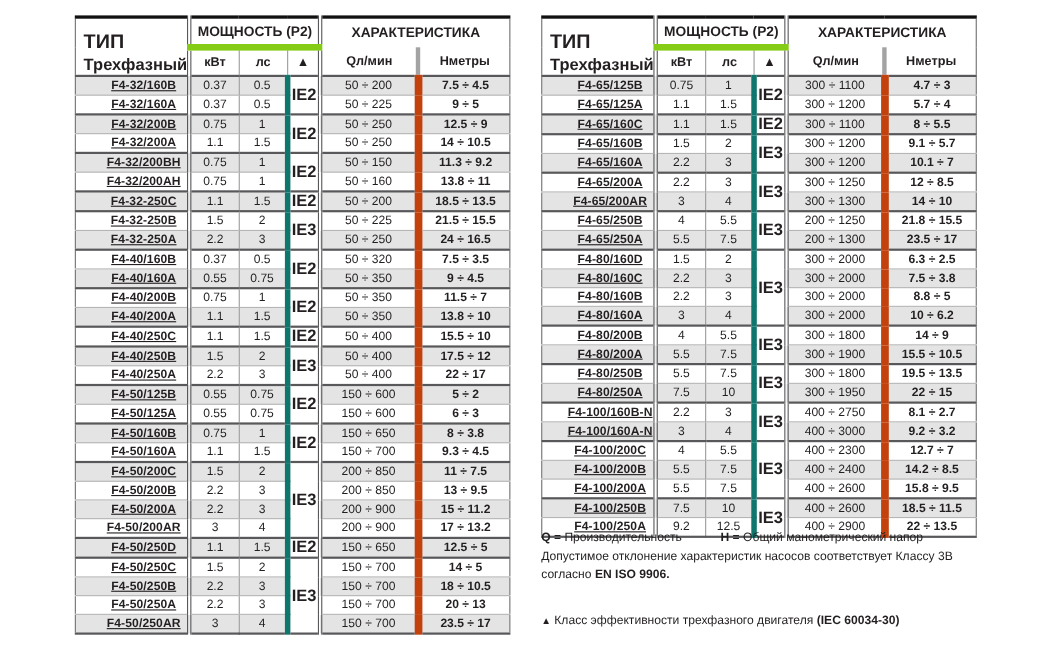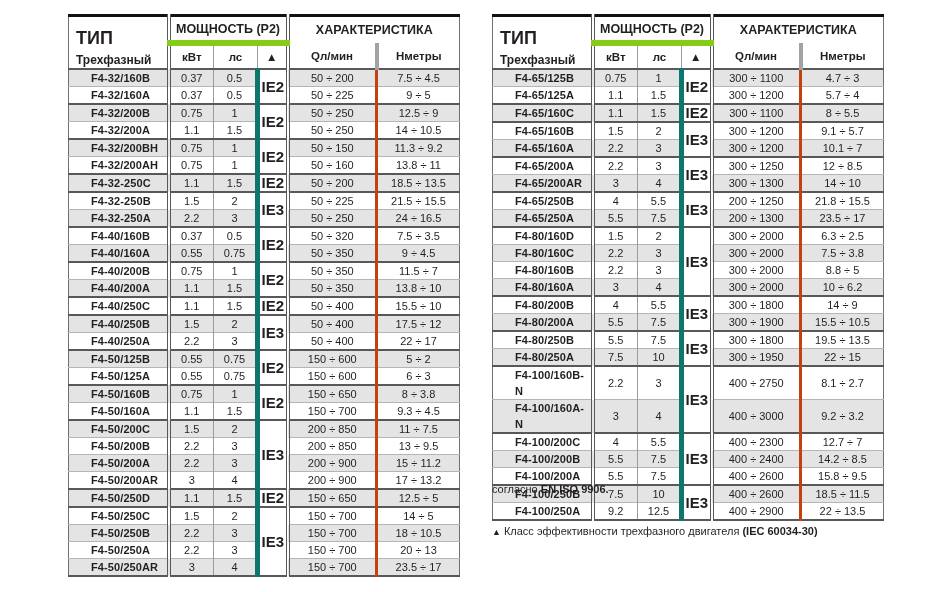--- a/index.html
+++ b/index.html
@@ -26,21 +26,21 @@
   col.c-type { width:100px; }
   col.c-kw   { width:45px;  }
   col.c-hp   { width:44px;  }
   col.c-ie   { width:30px;  }
   col.c-q    { width:89px;  }
   col.c-h    { width:83px;  }
 
   thead th { font-weight:bold; padding:0; vertical-align:middle; }
   th.h-type { text-align:left; padding-left:7px; vertical-align:middle; }
   th.h-type .type-label { font-size:18px; line-height:14px; margin-top:12px; }
-  th.h-type .type-sub   { font-size:12px;   line-height:14px; margin-top:8px; }
+  th.h-type .type-sub   { font-size:15px;   line-height:14px; margin-top:8px; }
   th.h-power {
     font-size:12.5px; height:23px;
     border-left:4px double #58585a;
     border-bottom:6px solid #84cc16;
     text-align:center;
   }
   th.h-char {
     font-size:12.5px; height:23px;
     border-left:4px double #58585a;
     text-align:center;
@@ -53,26 +53,26 @@
   th.h-h   { border-left:4px solid #a3a3a3; }
   .unit { font-weight:bold; margin-left:0; }
 
   tbody td {
     height:16px; padding:0;
     font-size:11px; line-height:16px;
     text-align:center; vertical-align:middle;
     border-top:1px solid #b5b5b5;
   }
   tr.group-start td { border-top:2px solid #58585a; }
-  td.type { text-align:left; padding-left:22px; font-weight:bold; letter-spacing:0.1px; }
+  td.type { text-align:center; padding-left:22px; font-weight:bold; letter-spacing:0.1px;text-decoration:underline; }
   td.kw { border-left:4px double #58585a; }
   td.hp { border-left:1px solid #9b9b9b; }
   td.ie { border-left:5px solid #0f766e; font-weight:bold; font-size:15px; }
   td.q  { border-left:4px double #58585a; }
-  td.h  { border-left:3px solid #c2410c; }
+  td.h  { border-left:7px solid #c2410c;font-weight:bold; }
   tr.shaded td { background:#e4e4e4; }
   tr.plain  td { background:#ffffff; }
   tbody tr.shaded td.ie, tbody tr.plain td.ie { background:#ffffff; }
 
   .footer {
     position:absolute; left:492px; top:481px; width:430px;
     font-size:11px; line-height:16.5px;
   }
   .footer b { font-weight:bold; }
   .legend-q { display:inline-block; width:163px; }
@@ -535,20 +535,24 @@
           <td class="kw">9.2</td>
           <td class="hp">12.5</td>
           <td class="q">400 ÷ 2900</td>
           <td class="h">22 ÷ 13.5</td>
         </tr>
       </tbody>
   </table>
 
   <div class="footer">
     <div>
+      <span class="legend-q"><b>Q</b><span> = Производительность</span></span><span><b>H</b><span> = Общий манометрический напор</span></span>
+    </div>
+    <div>Допустимое отклонение характеристик насосов соответствует Классу 3В</div>
+    <div>
       <span>согласно </span><b>EN ISO 9906.</b>
     </div>
     <div class="eff-note">
       <span class="tri-mark">▲</span><span>Класс эффективности трехфазного двигателя </span><b>(IEC 60034-30)</b>
     </div>
   </div>
 
 </div>
 
 </body></html>

